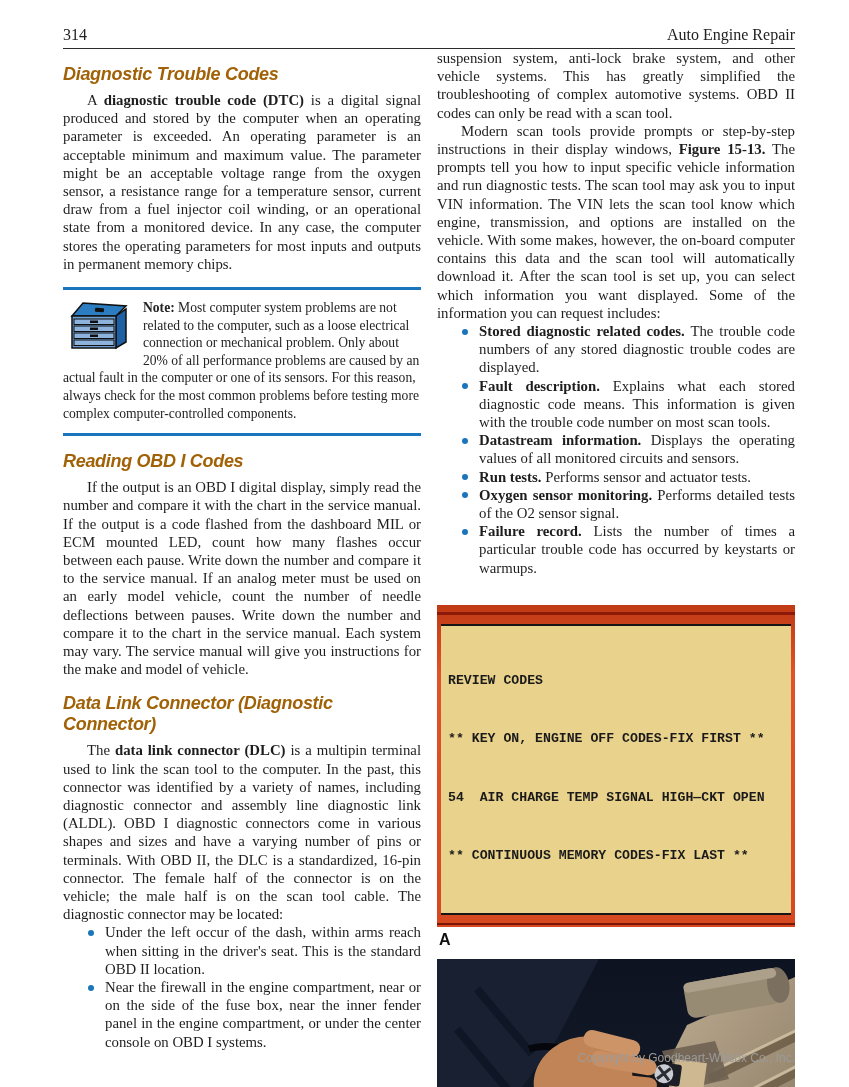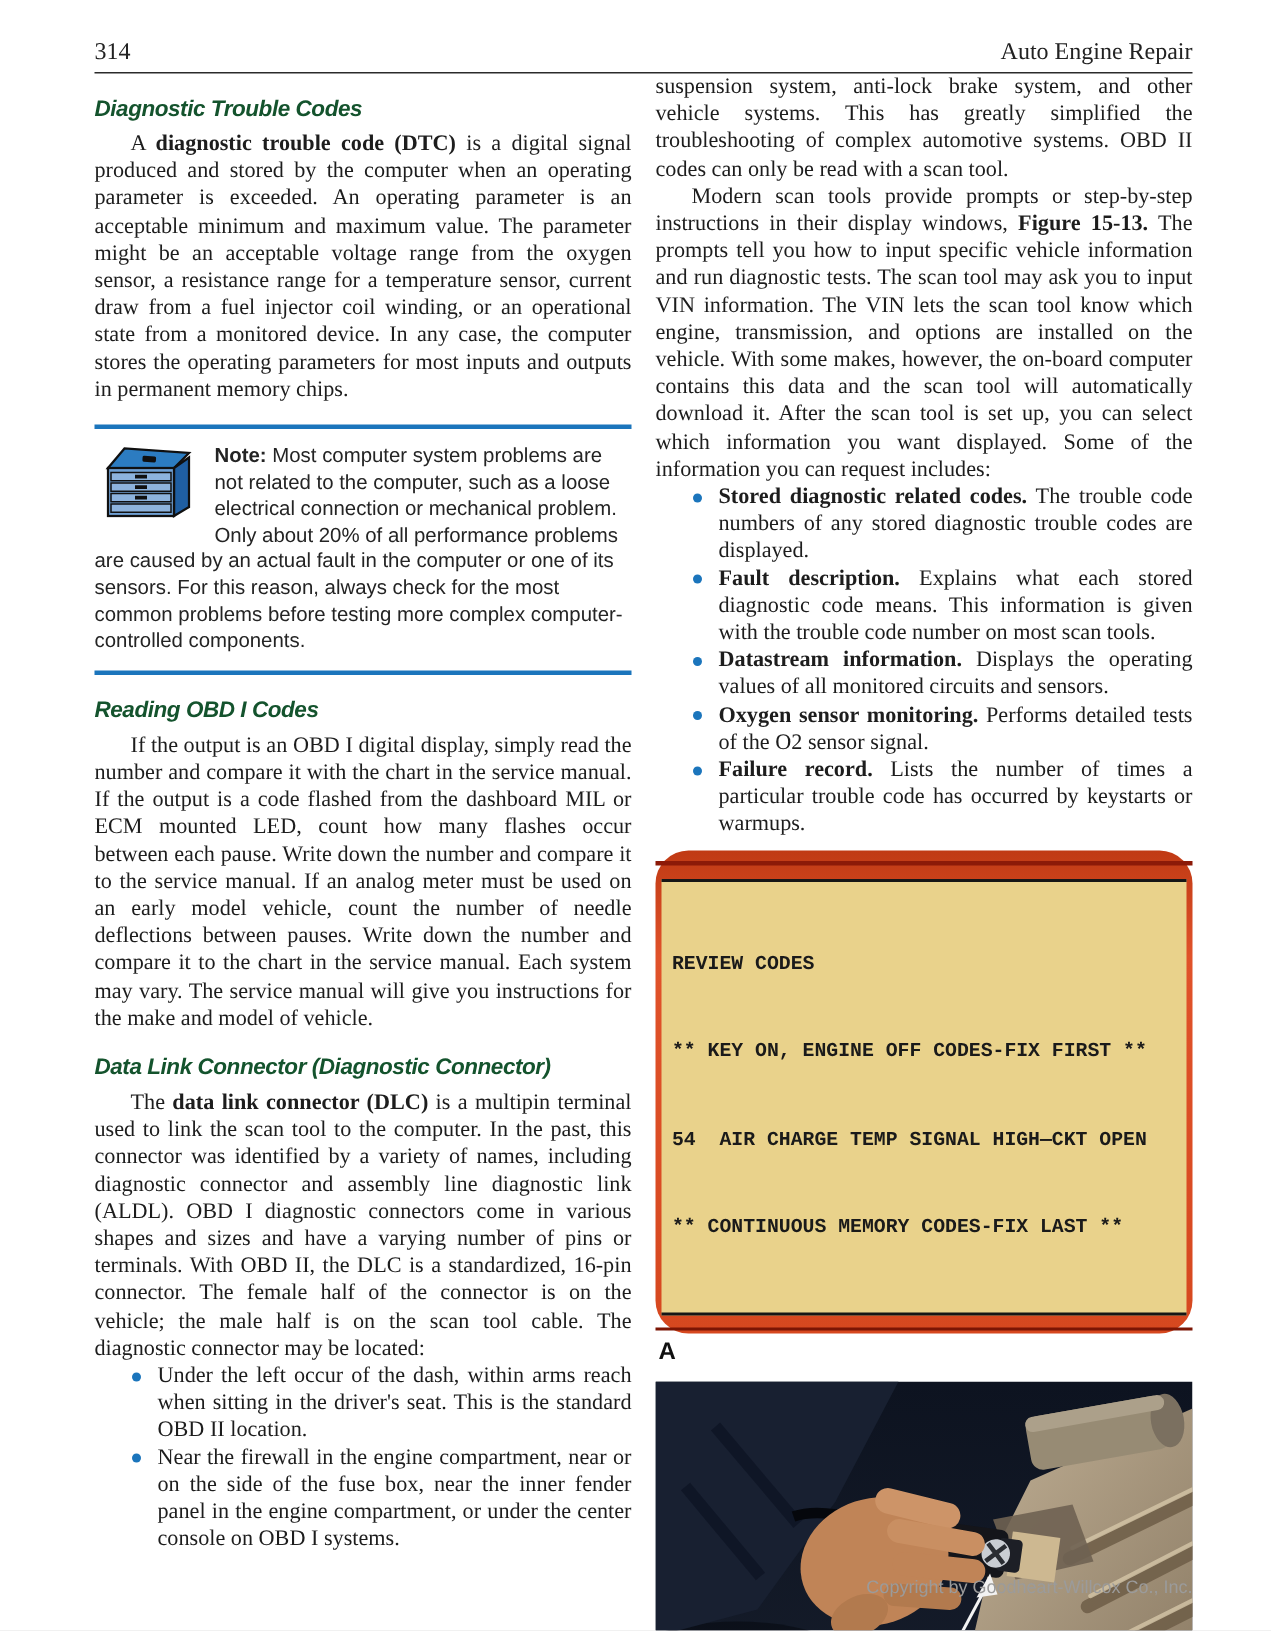--- a/index.html
+++ b/index.html
@@ -10,51 +10,51 @@
     font-family:"Liberation Serif", serif; color:#1d1d1d;
   }
   .pg-header { display:flex; justify-content:space-between; align-items:baseline;
     font-size:16px; color:#222; }
   .header-rule { border-top:1.3px solid #2b2b2b; margin-top:4px; }
   .columns { display:flex; gap:16px; margin-top:0; }
   .col { width:358px; }
 
   .head {
     font-family:"Liberation Sans", sans-serif; font-style:italic; font-weight:bold;
-    font-size:15px; letter-spacing:-0.3px; color:#14532d; margin:15px 0 6px 0;
+    font-size:18px; letter-spacing:-0.3px; color:#a16207; margin:15px 0 6px 0;
   }
   p.body { font-size:14.8px; line-height:18.2px; text-align:justify; margin:0 0 0 0; }
   p.body + p.body { margin-top:0; }
   .ind { text-indent:24px; }
   .bser { font-weight:bold; }
   .bfig { font-weight:bold; }
 
   
   .note {
     border-top:3px solid #1b75bc; border-bottom:3px solid #1b75bc;
     margin:14px 0 2px 0; padding:9px 0 11px 0;
-    font-family:Liberation Sans, sans-serif; font-size:13.6px; line-height:17.6px;
+    font-family:Liberation Serif, serif; font-size:13.6px; line-height:17.6px;
     color:#242424; text-align:left;
   }
   .note .tbx { float:left; width:68px; height:52px; margin:2px 10px 2px 2px; }
   .note p { margin:0; }
   .note::after { content:""; display:block; clear:both; }
 
   
   ul.bul { list-style:none; margin:0; padding:0; }
   ul.bul li { position:relative; margin-left:20px; padding-left:22px;
     font-size:14.8px; line-height:18.2px; text-align:justify; }
   ul.bul li::before { content:""; position:absolute; left:5px; top:6.5px;
     width:6px; height:6px; border-radius:50%; background:#1b75bc; }
   ul.bul li b { font-weight:bold; }
 
   
-  .readout { position:relative; margin-top:8px;
+  .readout { position:relative; margin-top:28px;
     background:linear-gradient(180deg,#c03a14 0%, #e0522a 22%, #d6481f 100%);
-    padding:19px 4px 12px 4px;border-radius:22px; }
+    padding:19px 4px 12px 4px; }
   .readout::before { content:""; position:absolute; top:7px; left:0; right:0;
     height:3px; background:#8c1a08; }
   .readout::after { content:""; position:absolute; bottom:2px; left:0; right:0;
     height:2px; background:#7b1504; }
   .screen { background:#e9d28b; border-top:2.5px solid #161616; border-bottom:2.5px solid #161616;
     padding:6px 7px 8px 7px;
     font-family:"Liberation Mono", monospace; font-weight:bold;
     font-size:13.2px; line-height:19.5px; color:#1a1a1a; white-space:pre; overflow:hidden; }
   .fig-label { font-family:"Liberation Sans", sans-serif; font-weight:bold;
     font-size:16px; color:#101010; margin:4px 0 10px 2px; }
@@ -114,20 +114,21 @@
 
     <div class="col">
 
       <p class="body">suspension system, anti-lock brake system, and other vehicle systems. This has greatly simplified the troubleshooting of complex automotive systems. OBD II codes can only be read with a scan tool.</p>
       <p class="body ind"><span>Modern scan tools provide prompts or step-by-step instructions in their display windows, </span><span class="bfig">Figure 15-13.</span><span> The prompts tell you how to input specific vehicle information and run diagnostic tests. The scan tool may ask you to input VIN information. The VIN lets the scan tool know which engine, transmission, and options are installed on the vehicle. With some makes, however, the on-board computer contains this data and the scan tool will automatically download it. After the scan tool is set up, you can select which information you want displayed. Some of the information you can request includes:</span></p>
 
       <ul class="bul">
         <li><b>Stored diagnostic related codes.</b><span> The trouble code numbers of any stored diagnostic trouble codes are displayed.</span></li>
         <li><b>Fault description.</b><span> Explains what each stored diagnostic code means. This information is given with the trouble code number on most scan tools.</span></li>
         <li><b>Datastream information.</b><span> Displays the operating values of all monitored circuits and sensors.</span></li>
+        <li><b>Run tests.</b><span> Performs sensor and actuator tests.</span></li>
         <li><b>Oxygen sensor monitoring.</b><span> Performs detailed tests of the O2 sensor signal.</span></li>
         <li><b>Failure record.</b><span> Lists the number of times a particular trouble code has occurred by keystarts or warmups.</span></li>
       </ul>
 
       <div class="readout">
         <div class="screen">
           <div>REVIEW CODES</div>
           <div>** KEY ON, ENGINE OFF CODES-FIX FIRST **</div>
           <div>54  AIR CHARGE TEMP SIGNAL HIGH—CKT OPEN</div>
           <div>** CONTINUOUS MEMORY CODES-FIX LAST **</div>

